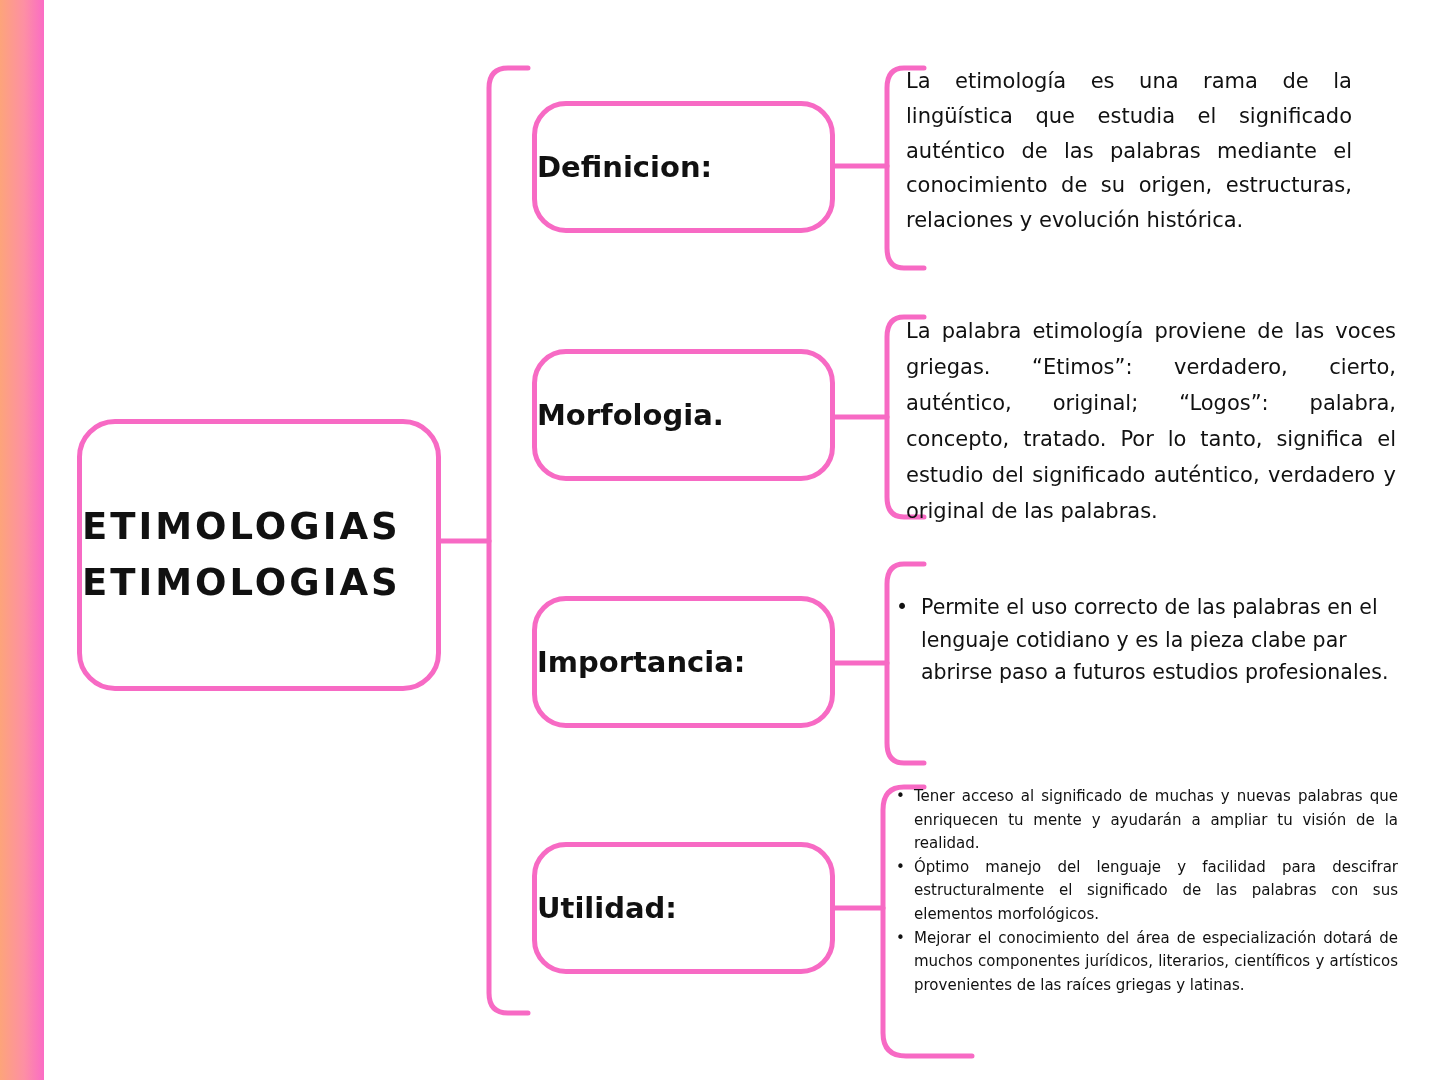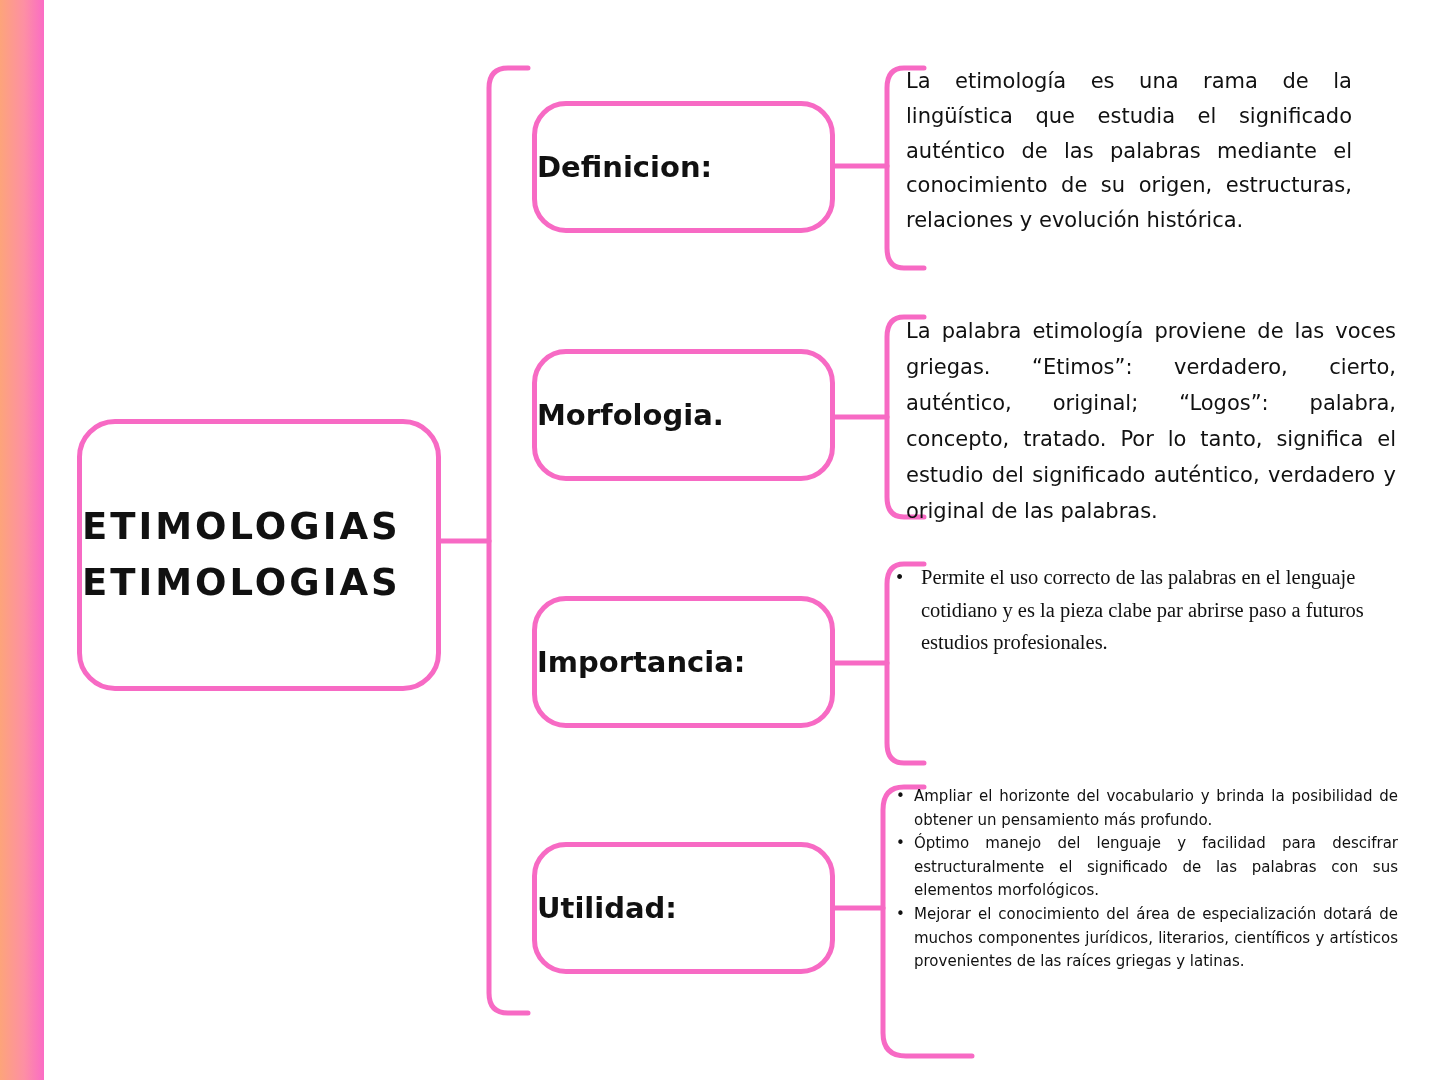--- a/index.html
+++ b/index.html
@@ -31,21 +31,21 @@
     font-family:"DejaVu Sans", sans-serif; font-weight:bold;
     font-size:29px; color:#111;
   }
   .desc {
     position:absolute; left:906px; color:#111;
     font-family:"DejaVu Sans", sans-serif;
   }
   .desc p { margin:0; text-align:justify; text-align-last:left; }
   .desc-def { top:64px; width:446px; font-size:21px; line-height:34.8px; }
   .desc-mor { top:313px; width:490px; font-size:21px; line-height:36px; }
-  .desc-imp { top:561px; left:894px; width:520px; font-size:20.5px; line-height:32.5px;font-family:Liberation Serif, serif; }
+  .desc-imp { top:591px; left:894px; width:520px; font-size:20.5px; line-height:32.5px; }
   .desc-uti { top:785px; left:894px; width:504px; font-size:15px; line-height:23.6px; }
   ul.bullets { margin:0; padding:0; list-style:none; }
   ul.bullets li { position:relative; padding-left:22px; }
   ul.bullets li::before {
     content:"•"; position:absolute; left:2px; top:0;
   }
   .desc-imp ul.bullets li { padding-left:27px; }
   .desc-uti ul.bullets li { text-align:justify; text-align-last:left; padding-left:20px; }
 </style>
 </head>
@@ -99,17 +99,17 @@
 </div>
 
 <div class="desc desc-imp">
   <ul class="bullets">
     <li>Permite el uso correcto de las palabras en el lenguaje cotidiano y es la pieza clabe par abrirse paso a futuros estudios profesionales.</li>
   </ul>
 </div>
 
 <div class="desc desc-uti">
   <ul class="bullets">
-    <li>Ampliar el horizonte del vocabulario y brinda la posibilidad de obtener un pensamiento más profundo.</li>
+    <li>Tener acceso al significado de muchas y nuevas palabras que enriquecen tu mente y ayudarán a ampliar tu visión de la realidad.</li>
     <li>Óptimo manejo del lenguaje y facilidad para descifrar estructuralmente el significado de las palabras con sus elementos morfológicos.</li>
     <li>Mejorar el conocimiento del área de especialización dotará de muchos componentes jurídicos, literarios, científicos y artísticos provenientes de las raíces griegas y latinas.</li>
   </ul>
 </div>
 
 </body></html>

